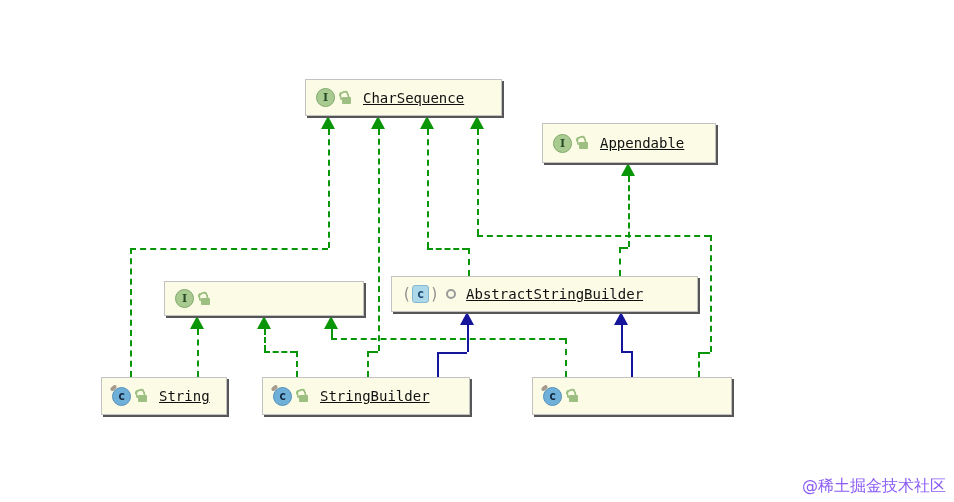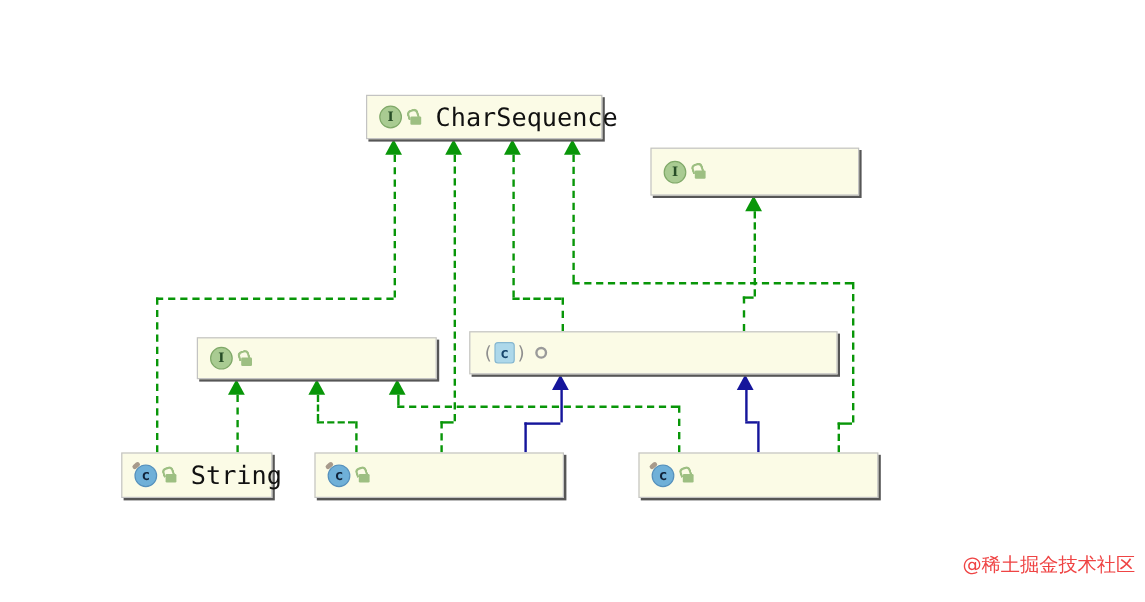--- a/index.html
+++ b/index.html
@@ -2,21 +2,21 @@
 <html><head>
 <meta charset="utf-8">
 <style>
   html,body{margin:0;padding:0;background:#ffffff;}
   .canvas{position:relative;width:954px;height:502px;background:#ffffff;overflow:hidden;
           font-family:"DejaVu Sans Mono","Liberation Mono",monospace;}
   
   .node{position:absolute;box-sizing:border-box;display:flex;align-items:center;
         background:#fbfbe6;border:1px solid #c3c3c3;box-shadow:2px 2px 0 #565656;
         padding-left:10px;white-space:nowrap;}
-  .node .label{font-size:21px;color:#111111;margin-left:10px;letter-spacing:0;}
+  .node .label{font-size:14px;color:#111111;margin-left:10px;letter-spacing:0;text-decoration:underline;}
   
   .ic-iface{width:17px;height:17px;border-radius:50%;background:#a9cb92;border:1px solid #7fa868;
             display:inline-flex;align-items:center;justify-content:center;flex:0 0 auto;
             font-family:"DejaVu Serif",serif;font-size:11px;font-weight:bold;color:#274d27;}
   
   .ic-class{position:relative;width:17px;height:17px;border-radius:50%;background:#6fb0d8;border:1px solid #5590bc;
             display:inline-flex;align-items:center;justify-content:center;flex:0 0 auto;
             font-size:12px;font-weight:bold;color:#10233a;}
   .ic-class .pin{position:absolute;left:-3px;top:-2px;width:7px;height:4px;background:#a79a8b;
                  border-radius:2px;transform:rotate(-40deg);}
@@ -37,22 +37,22 @@
   
   .gv{position:absolute;width:0;border-left:2px dashed #089608;}
   .gh{position:absolute;height:0;border-top:2px dashed #089608;}
   .bv{position:absolute;width:0;border-left:2px solid #15159b;}
   .bh{position:absolute;height:0;border-top:2px solid #15159b;}
   .arr-g,.arr-b{position:absolute;width:0;height:0;
                 border-left:7px solid transparent;border-right:7px solid transparent;}
   .arr-g{border-bottom:13px solid #089608;}
   .arr-b{border-bottom:13px solid #15159b;}
   
-  .watermark{position:absolute;right:8px;bottom:20px;font-family:"DejaVu Sans","Liberation Sans",sans-serif;
-             font-size:16px;color:#ef4444;}
+  .watermark{position:absolute;right:8px;bottom:5px;font-family:"DejaVu Sans","Liberation Sans",sans-serif;
+             font-size:16px;color:#8b5cf6;}
 </style>
 </head>
 <body>
 
 <div class="canvas">
 
   <div>
     <div class="gv" style="left:130px;top:248px;height:129px;"></div>
     <div class="gh" style="left:130px;top:248px;width:198px;"></div>
     <div class="gv" style="left:328px;top:129px;height:119px;"></div>
@@ -128,49 +128,52 @@
       </span>
     <span class="ic-lock"></span>
     <span class="label">CharSequence</span>
   </div>
 
   <div class="node" style="left:542px;top:123px;width:174px;height:40px;">
     <span class="ic-iface">
         <span>I</span>
       </span>
     <span class="ic-lock"></span>
+    <span class="label">Appendable</span>
   </div>
 
   <div class="node" style="left:164px;top:281px;width:200px;height:35px;">
     <span class="ic-iface">
         <span>I</span>
       </span>
     <span class="ic-lock"></span>
   </div>
 
   <div class="node" style="left:391px;top:276px;width:307px;height:36px;">
     <span class="ic-abstract">(<span class="sq">c</span>)</span>
     <span class="dot"></span>
+    <span class="label">AbstractStringBuilder</span>
   </div>
 
   <div class="node" style="left:101px;top:377px;width:126px;height:38px;">
     <span class="ic-class">
         <span class="pin"></span>
         <span>c</span>
       </span>
     <span class="ic-lock"></span>
     <span class="label">String</span>
   </div>
 
   <div class="node" style="left:262px;top:377px;width:208px;height:38px;">
     <span class="ic-class">
         <span class="pin"></span>
         <span>c</span>
       </span>
     <span class="ic-lock"></span>
+    <span class="label">StringBuilder</span>
   </div>
 
   <div class="node" style="left:532px;top:377px;width:200px;height:38px;">
     <span class="ic-class">
         <span class="pin"></span>
         <span>c</span>
       </span>
     <span class="ic-lock"></span>
   </div>
 

